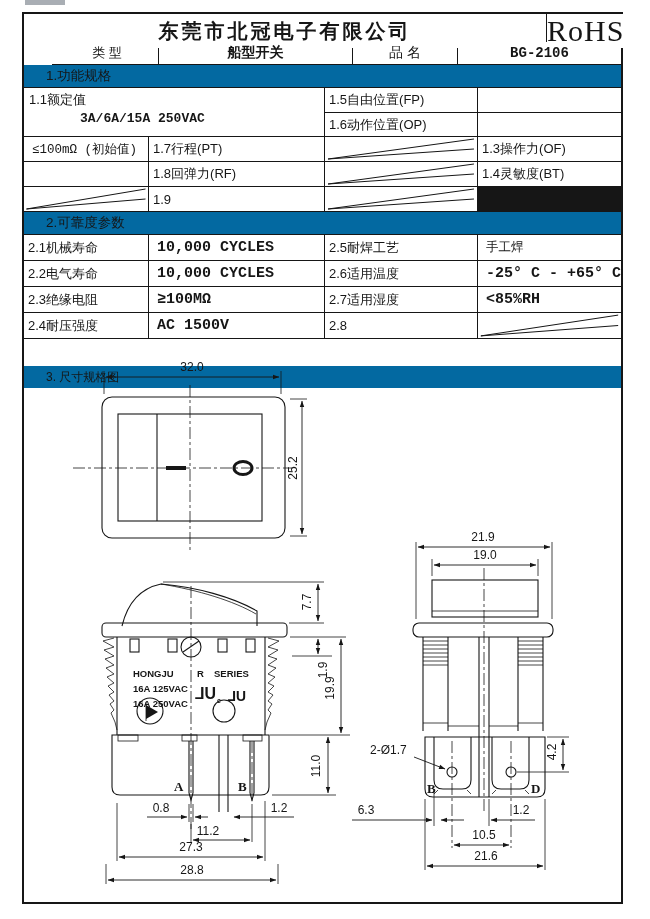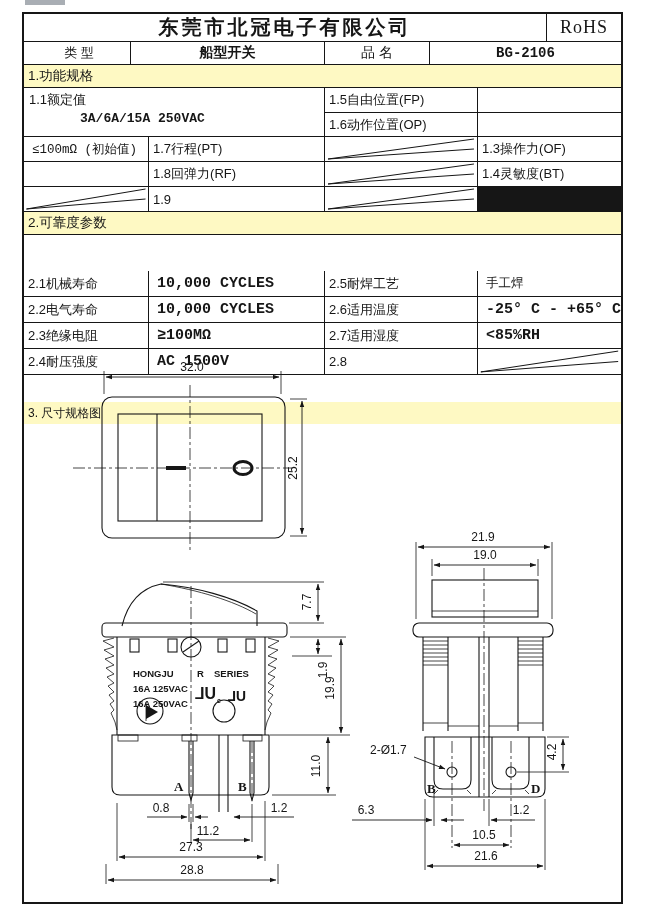--- a/index.html
+++ b/index.html
@@ -6,28 +6,28 @@
   body{width:650px;height:919px;position:relative;background:#ffffff;
        font-family:"Liberation Sans",sans-serif;color:#161616;}
   .page{position:absolute;left:0;top:0;width:650px;height:919px;background:#fff;overflow:hidden;}
   .scan-artifact{position:absolute;left:25px;top:0;width:40px;height:5px;background:#a9aeb4;}
   .doc{position:absolute;left:22px;top:12px;width:601px;height:892px;box-sizing:border-box;
        border:2px solid #161616;background:#fff;}
   .grid{display:grid;background:#161616;gap:1px;border-bottom:1px solid #161616;}
   .grid > div{background:#fff;display:flex;align-items:center;box-sizing:border-box;}
   .hdr{grid-template-columns:522px 1fr;height:27px;}
   .company{justify-content:center;font-size:20px;font-weight:bold;letter-spacing:3px;}
-  .rohs{justify-content:center;font-family:"Liberation Serif",serif;font-size:18px;letter-spacing:1px;}
-  .typ{grid-template-columns:106px 193px 104px 1fr;height:22px;font-size:14px;}
+  .rohs{justify-content:center;font-family:"Liberation Serif",serif;font-size:30px;letter-spacing:1px;}
+  .typ{grid-template-columns:106px 193px 104px 1fr;height:22px;font-size:14px;margin-left:28px;}
   .typ > div{justify-content:center;}
   .bold{font-weight:bold;}
   .mono{font-family:"Liberation Mono",monospace;font-weight:bold;}
-  .sec-title{height:22px;line-height:22px;padding-left:4px;font-size:13.5px;border-bottom:1px solid #161616;background:#fef9c3;}
+  .sec-title{height:22px;line-height:22px;padding-left:22px;font-size:13.5px;border-bottom:1px solid #161616;background:#0369a1;}
   .sp1{grid-template-columns:124px 175px 152px 1fr;grid-template-rows:24px 23px 24px 24px 24px;}
-  .sp2{grid-template-columns:124px 175px 152px 1fr;grid-template-rows:25px 25px 25px 25px;margin-top:36px;}
+  .sp2{grid-template-columns:124px 175px 152px 1fr;grid-template-rows:25px 25px 25px 25px;}
   .lab{padding-left:4px;font-size:13px;white-space:nowrap;}
   .val{padding-left:8px;font-size:12.5px;position:relative;white-space:nowrap;font-family:Liberation Mono, monospace;}
   .val.mono{font-size:15px;}
   .merged{grid-column:1/3;grid-row:1/3;position:relative;display:block !important;}
   .merged .m-lab{position:absolute;left:5px;top:3px;font-size:13px;}
   .merged .m-val{position:absolute;left:56px;top:23px;font-size:13px;text-align:center;}
   .slash-svg{position:absolute;left:0;top:0;width:100%;height:100%;}
   .slash-svg line{stroke:#161616;stroke-width:1;vector-effect:non-scaling-stroke;}
   .sec3{border-bottom:none;font-size:12px;margin-top:27px;}
   svg.drawings{position:absolute;left:0;top:0;pointer-events:none;}

